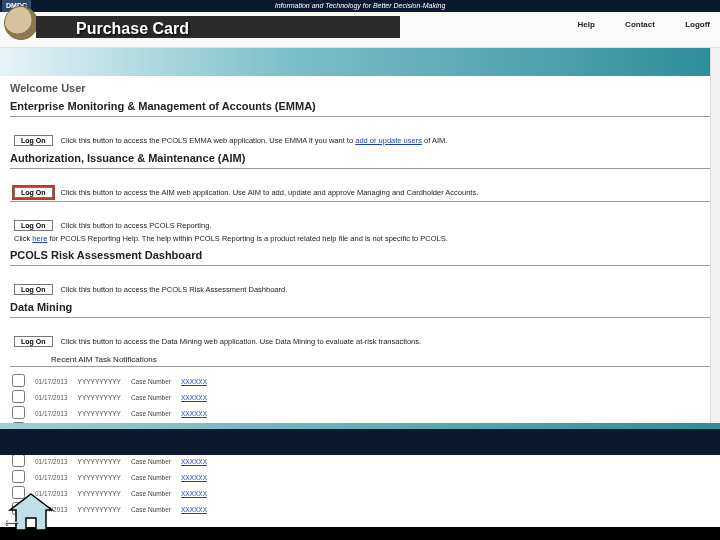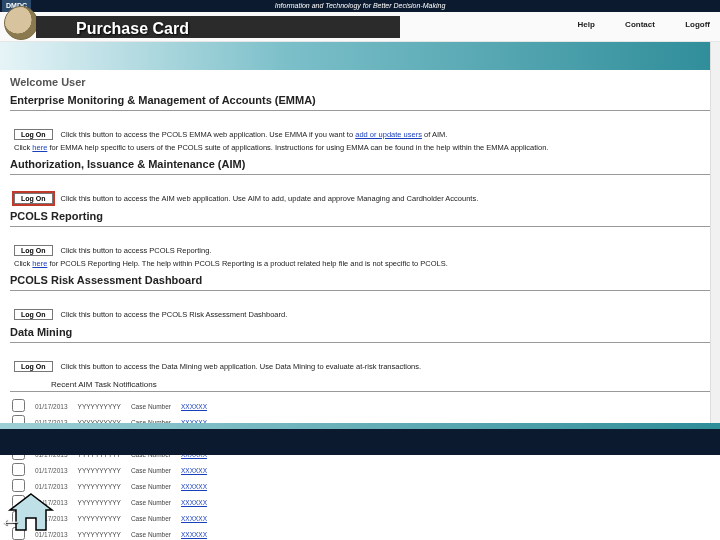--- a/index.html
+++ b/index.html
@@ -5,21 +5,21 @@
   * { box-sizing: border-box; margin: 0; padding: 0; }
   html, body { width: 720px; height: 540px; font-family: Arial, Helvetica, sans-serif; background: #fff; overflow: hidden; }
   .slide { width: 720px; height: 540px; position: relative; background: #000; }
   .caption { background: #fff; padding: 6px 18px 8px 18px; text-align: center; font-size: 19px; line-height: 1.25; color: #000; }
   .app { position: relative; background: #fff; height: 455px; font-size: 8px; color: #222; }
   
   .dmoc-bar { background: #0b1a2e; color: #e8e8e8; height: 12px; position: relative; font-size: 7px; }
   .dmoc-left { position: absolute; left: 2px; top: 0; background: #2c4a6b; padding: 0 4px; font-weight: bold; color:#fff; height:12px; line-height:12px;}
   .dmoc-center { position: absolute; left: 50%; transform: translateX(-50%); top: 0; font-style: italic; color:#fff; line-height:12px;}
   
-  .topnav { height: 30px; background: #fafafa; border-bottom:1px solid #e6e6e6; position:relative; }
+  .topnav { height: 36px; background: #fafafa; border-bottom:1px solid #e6e6e6; position:relative; }
   .seal { position:absolute; left:4px; top:-6px; width:34px; height:34px; border-radius:50%; background: radial-gradient(circle at 40% 40%, #d7c49e 0 50%, #8b7a50 51% 100%); border:1px solid #7a6b42;}
   .topnav .links { position:absolute; right:10px; top:8px; font-size:8px; }
   .topnav .links span { margin-left:16px; font-weight:bold; cursor:pointer;padding-left:12px; }
   
   .titlebar { position:absolute; left:40px; top:4px; font-size:16px; color:#fff; font-weight:bold; text-shadow:1px 1px 2px #000;}
   .titlebar-wrap{ background:#2b2b2b; height:22px; position:absolute; top:4px; left:36px; right:320px; padding:2px 8px;}
   
   .gradband { height:28px; background: linear-gradient(to right, #e6f4f7 0%, #7bbfc9 40%, #2e8d99 100%); }
   
   .content { padding: 6px 10px 10px 10px; font-size:7.5px; background:#fff;}
@@ -84,32 +84,28 @@
       <div class="welcome">Welcome User</div>
 
       <div class="section-title">Enterprise Monitoring &amp; Management of Accounts (EMMA)</div>
       <div class="hr"></div>
       <div class="row">
         <button class="logbtn">Log On</button>
         <div class="desc">
           <span>Click this button to access the PCOLS EMMA web application. Use EMMA if you want to </span><span class="lnk">add or update users</span><span> of AIM.</span>
         </div>
       </div>
-      <div class="subline">
-        <span>Click </span><span class="lnk">here</span><span> for EMMA help specific to users of the PCOLS suite of applications. Instructions for using EMMA can be found in the help within the EMMA application.</span>
-      </div>
 
       <div class="section-title">Authorization, Issuance &amp; Maintenance (AIM)</div>
       <div class="hr"></div>
       <div class="row">
         <button class="logbtn hl">Log On</button>
         <div class="desc">Click this button to access the AIM web application. Use AIM to add, update and approve Managing and Cardholder Accounts.</div>
       </div>
 
-      <div class="section-title">PCOLS Reporting</div>
       <div class="hr"></div>
       <div class="row">
         <button class="logbtn">Log On</button>
         <div class="desc">Click this button to access PCOLS Reporting.</div>
       </div>
       <div class="subline">
         <span>Click </span><span class="lnk">here</span><span> for PCOLS Reporting Help. The help within PCOLS Reporting is a product related help file and is not specific to PCOLS.</span>
       </div>
 
       <div class="section-title">PCOLS Risk Assessment Dashboard</div>

